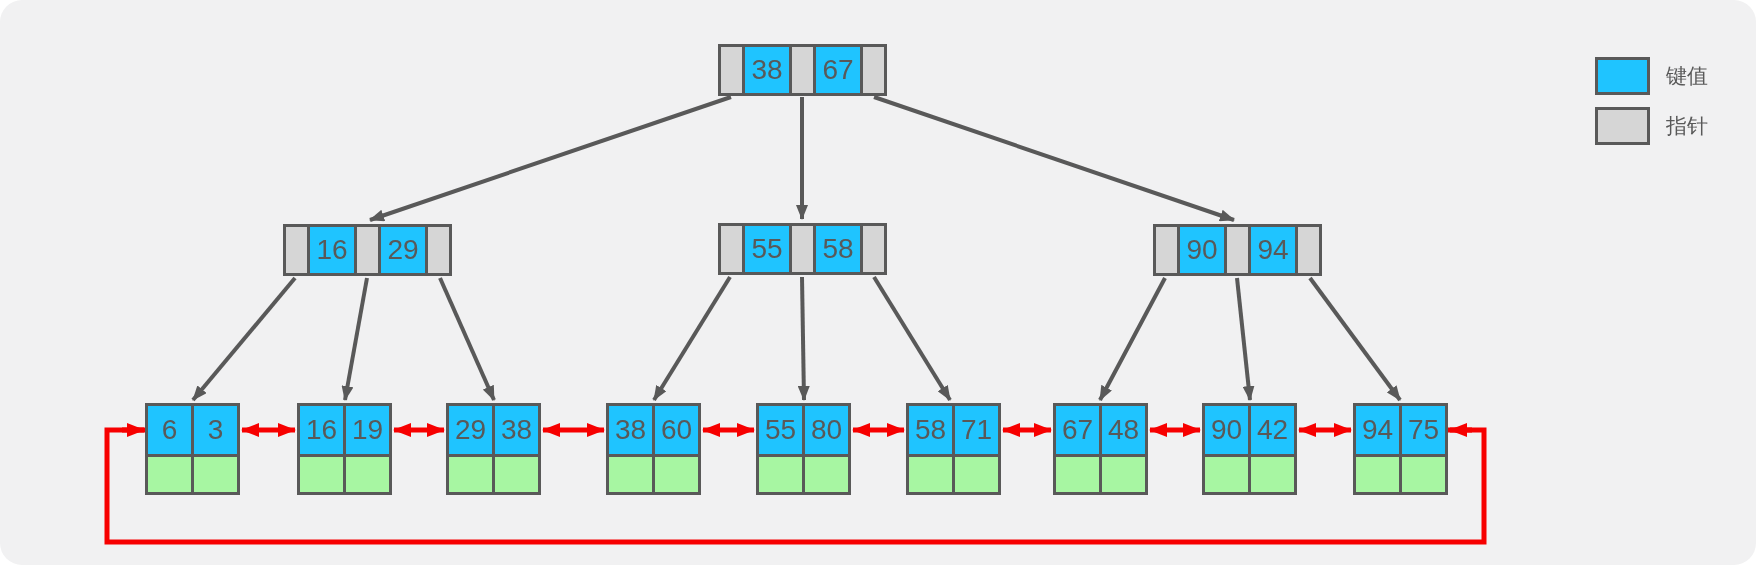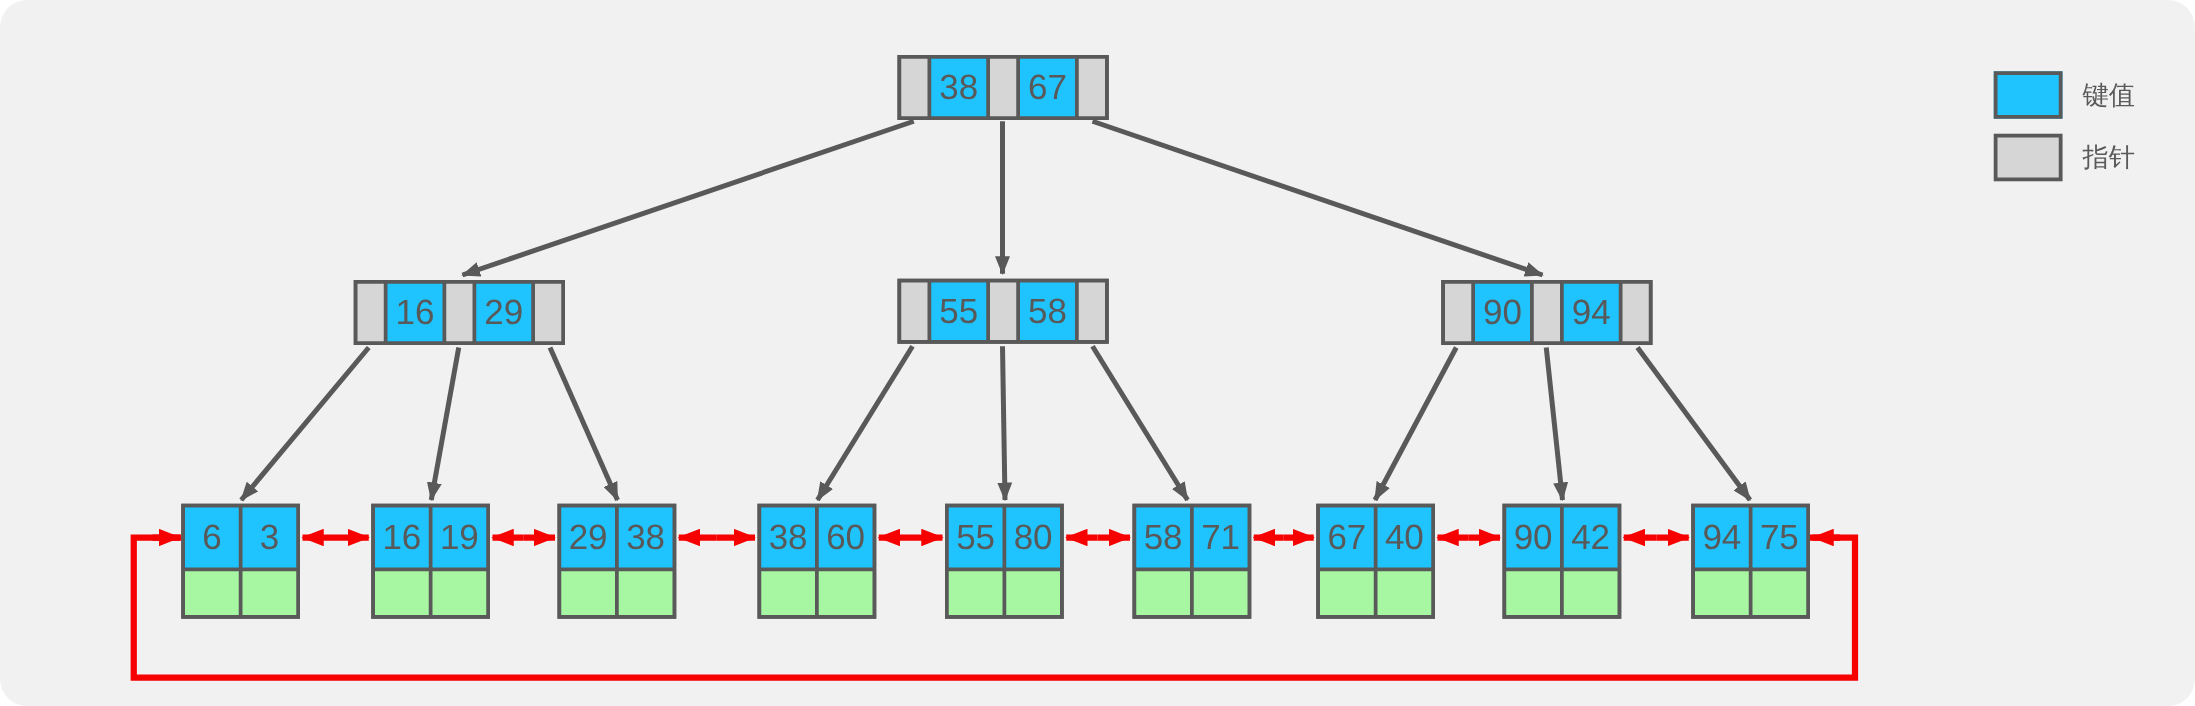--- a/index.html
+++ b/index.html
@@ -209,21 +209,21 @@
     <div class="data"></div>
   </div>
   <div class="leaf" style="left:906px; top:403px;">
     <div class="key">58</div>
     <div class="key">71</div>
     <div class="data"></div>
     <div class="data"></div>
   </div>
   <div class="leaf" style="left:1053px; top:403px;">
     <div class="key">67</div>
-    <div class="key">40</div>
+    <div class="key">48</div>
     <div class="data"></div>
     <div class="data"></div>
   </div>
   <div class="leaf" style="left:1202px; top:403px;">
     <div class="key">90</div>
     <div class="key">42</div>
     <div class="data"></div>
     <div class="data"></div>
   </div>
   <div class="leaf" style="left:1353px; top:403px;">

